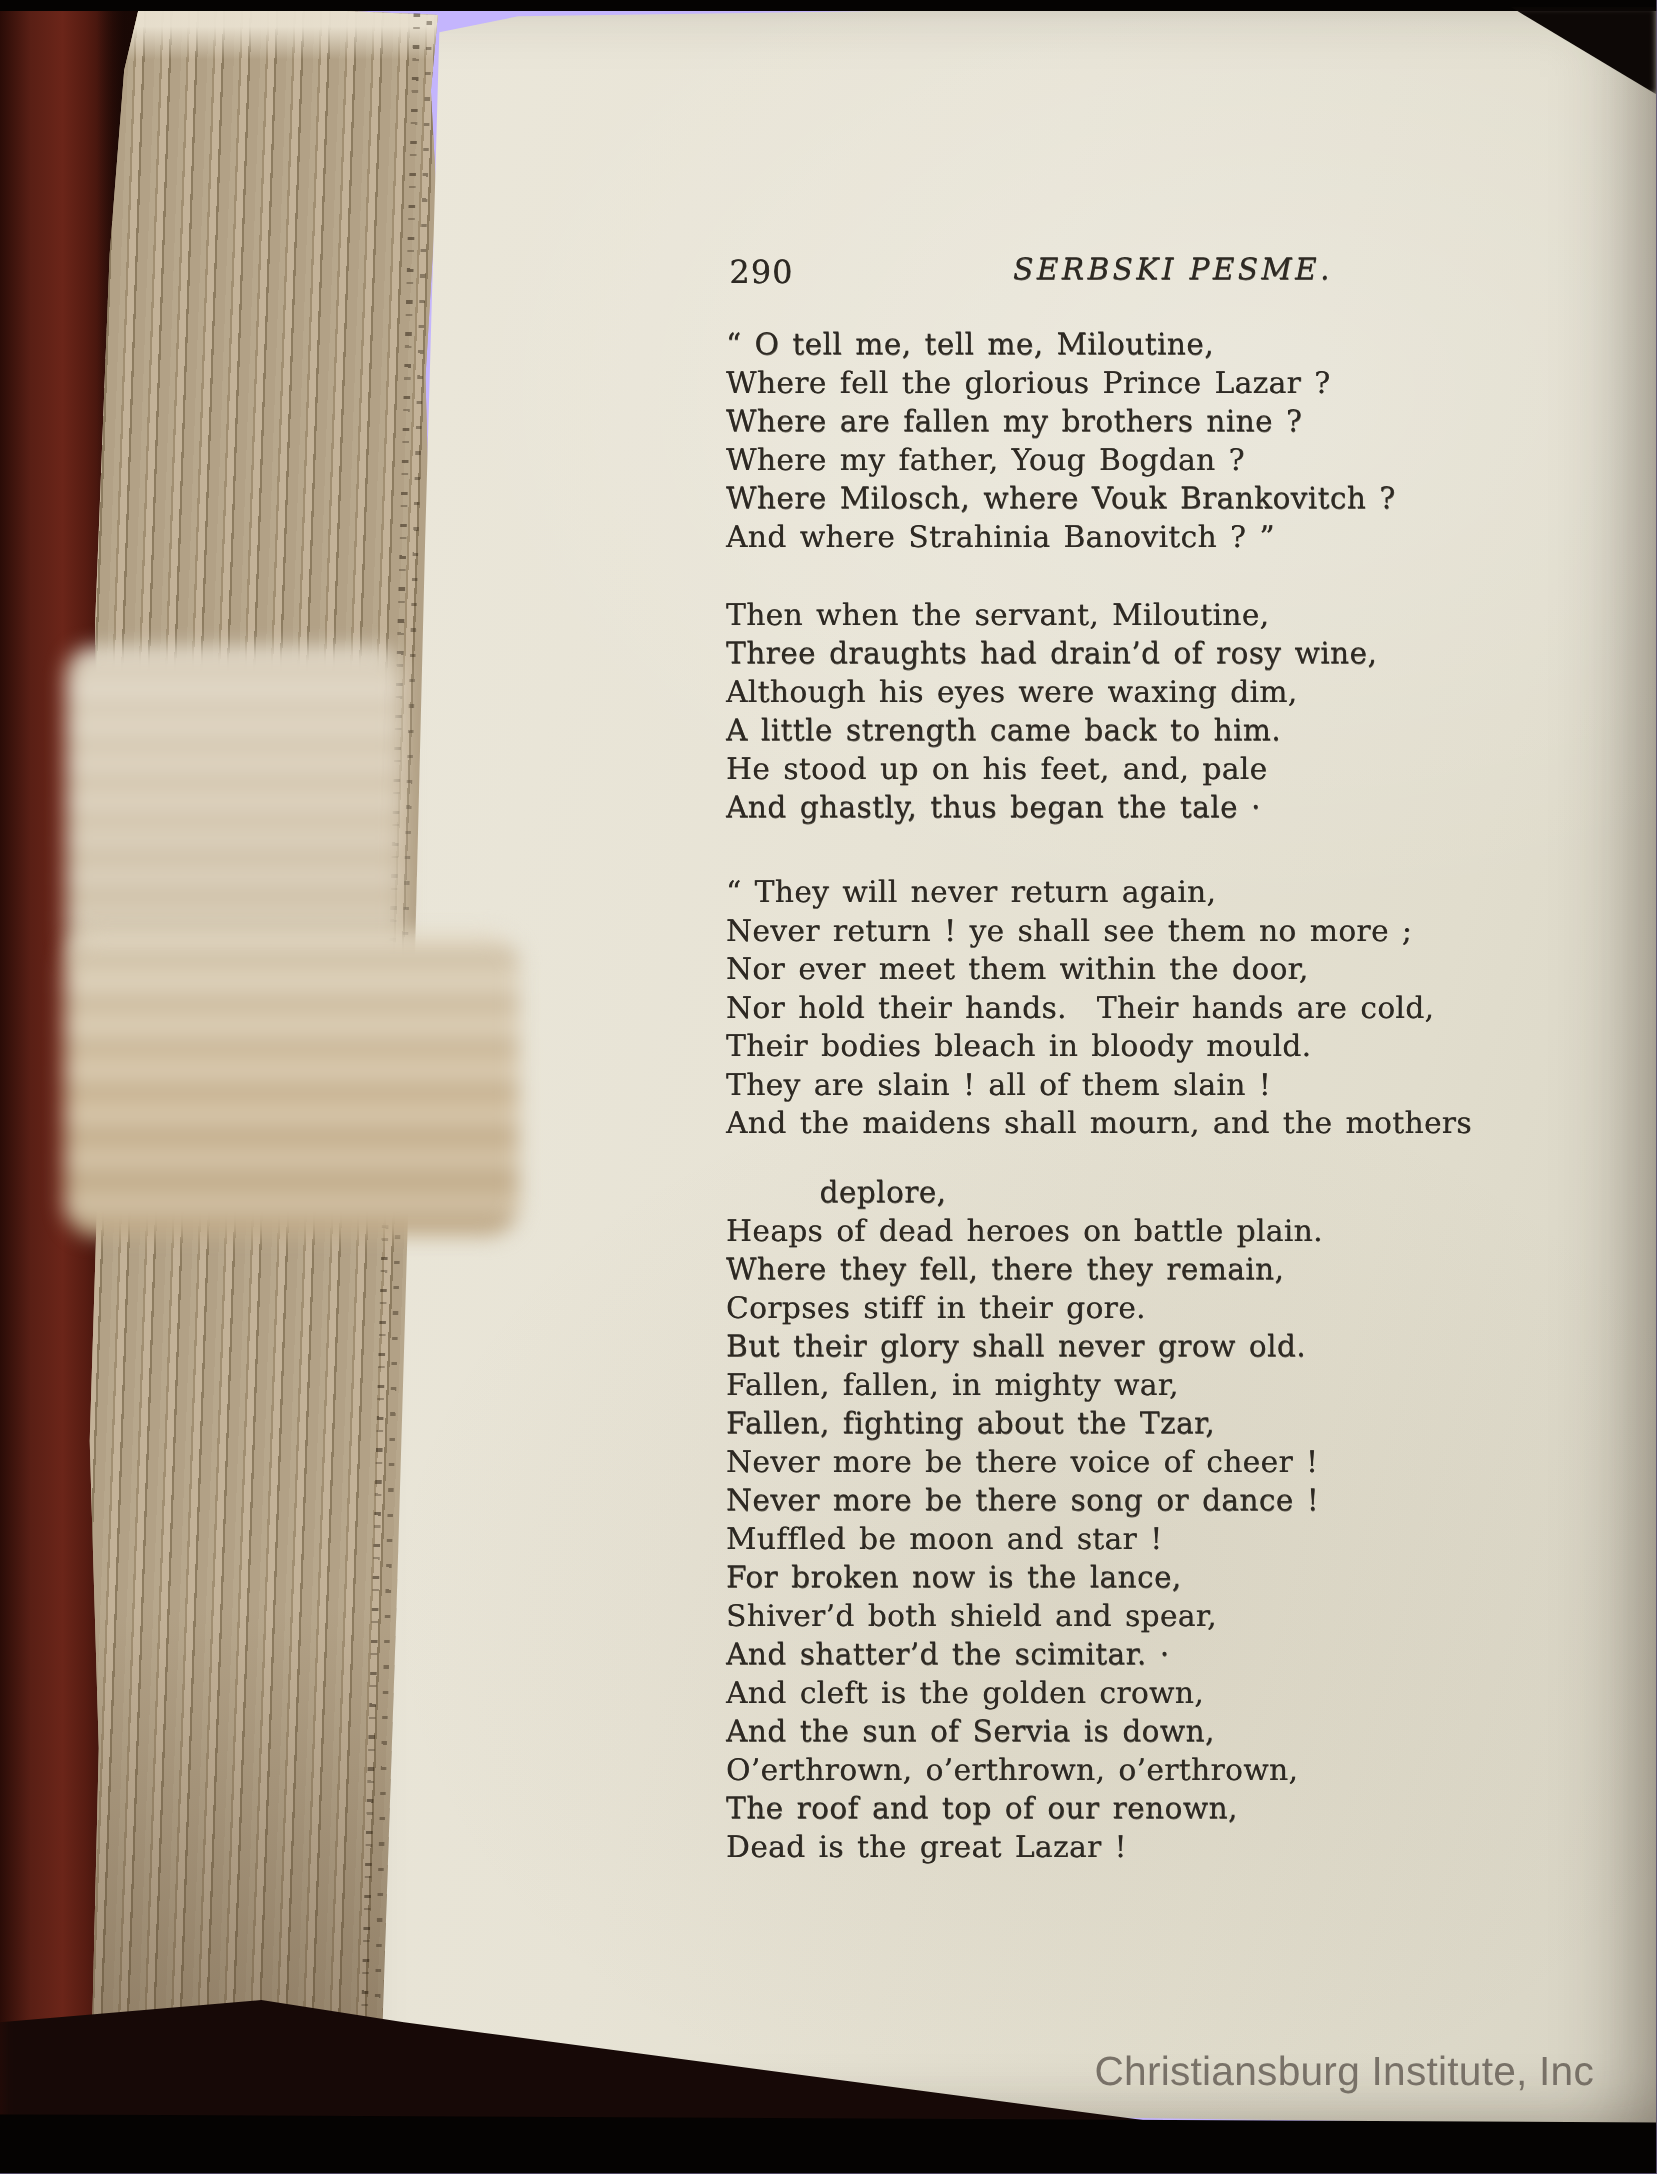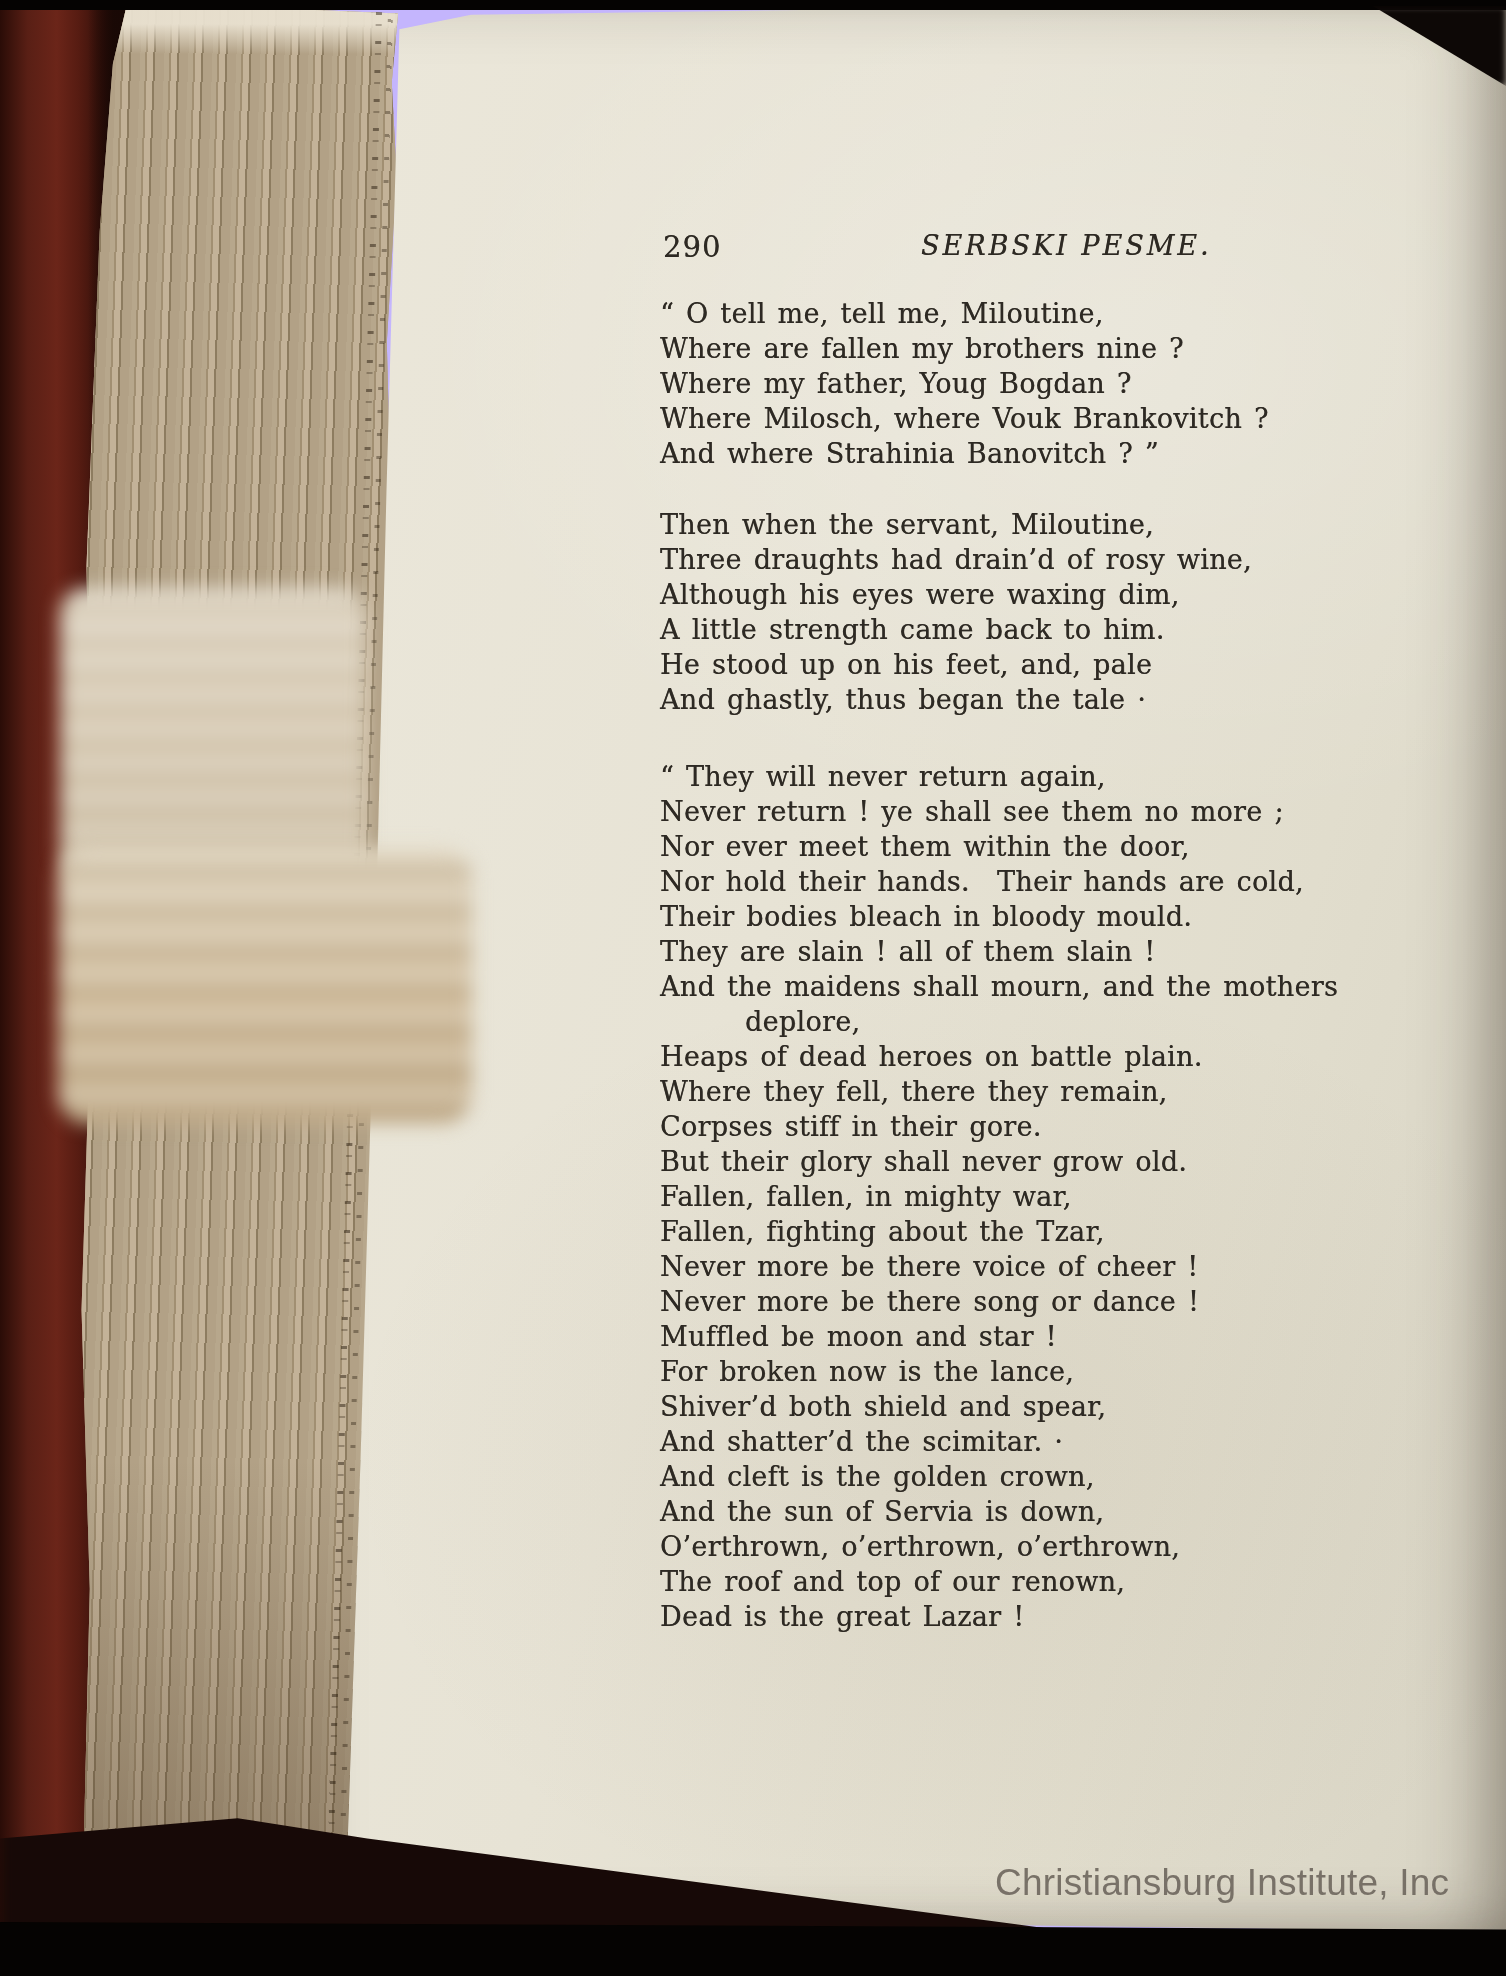--- a/index.html
+++ b/index.html
@@ -56,21 +56,21 @@
   .text-layer{position:absolute;left:0;top:0;width:100%;height:100%;color:#2d2923;}
   .page-number{position:absolute;left:663px;top:230px;font-size:29px;letter-spacing:1px;
     text-shadow:.3px .3px .4px rgba(45,40,32,.8);}
   .running-title{position:absolute;left:921px;top:230px;font-size:27px;font-style:italic;
     letter-spacing:3px;text-shadow:.3px .3px .4px rgba(45,40,32,.8);}
   .poem{position:absolute;left:660px;top:296px;width:840px;font-size:27px;line-height:35px;
     word-spacing:3px;letter-spacing:.3px;text-shadow:.3px .3px .5px rgba(45,40,32,.75);}
   .stanza-2{margin-top:36px;}
   .stanza-3{margin-top:42px;}
   .poem-line{height:35px;white-space:nowrap;}
-  .poem-line.indent{padding-left:85px;}
+  .poem-line.indent{padding-left:85px;margin-top:28px;}
 
   
   .watermark{position:absolute;left:995px;top:1862px;font-family:"Liberation Sans",sans-serif;
     font-size:37px;color:#6e675e;opacity:.9;letter-spacing:.2px;white-space:nowrap;}
 </style>
 </head>
 <body>
 
 <div class="scene">
 
@@ -87,20 +87,21 @@
   <div class="bottom-band"></div>
   <div class="tr-wedge"></div>
 
   <div class="text-layer">
     <div class="page-number">290</div>
     <div class="running-title">SERBSKI PESME.</div>
 
     <div class="poem">
       <div class="stanza stanza-1">
         <div class="poem-line">“ O tell me, tell me, Miloutine,</div>
+        <div class="poem-line">Where fell the glorious Prince Lazar ?</div>
         <div class="poem-line">Where are fallen my brothers nine ?</div>
         <div class="poem-line">Where my father, Youg Bogdan ?</div>
         <div class="poem-line">Where Milosch, where Vouk Brankovitch ?</div>
         <div class="poem-line">And where Strahinia Banovitch ? ”</div>
       </div>
 
       <div class="stanza stanza-2">
         <div class="poem-line">Then when the servant, Miloutine,</div>
         <div class="poem-line">Three draughts had drain’d of rosy wine,</div>
         <div class="poem-line">Although his eyes were waxing dim,</div>

